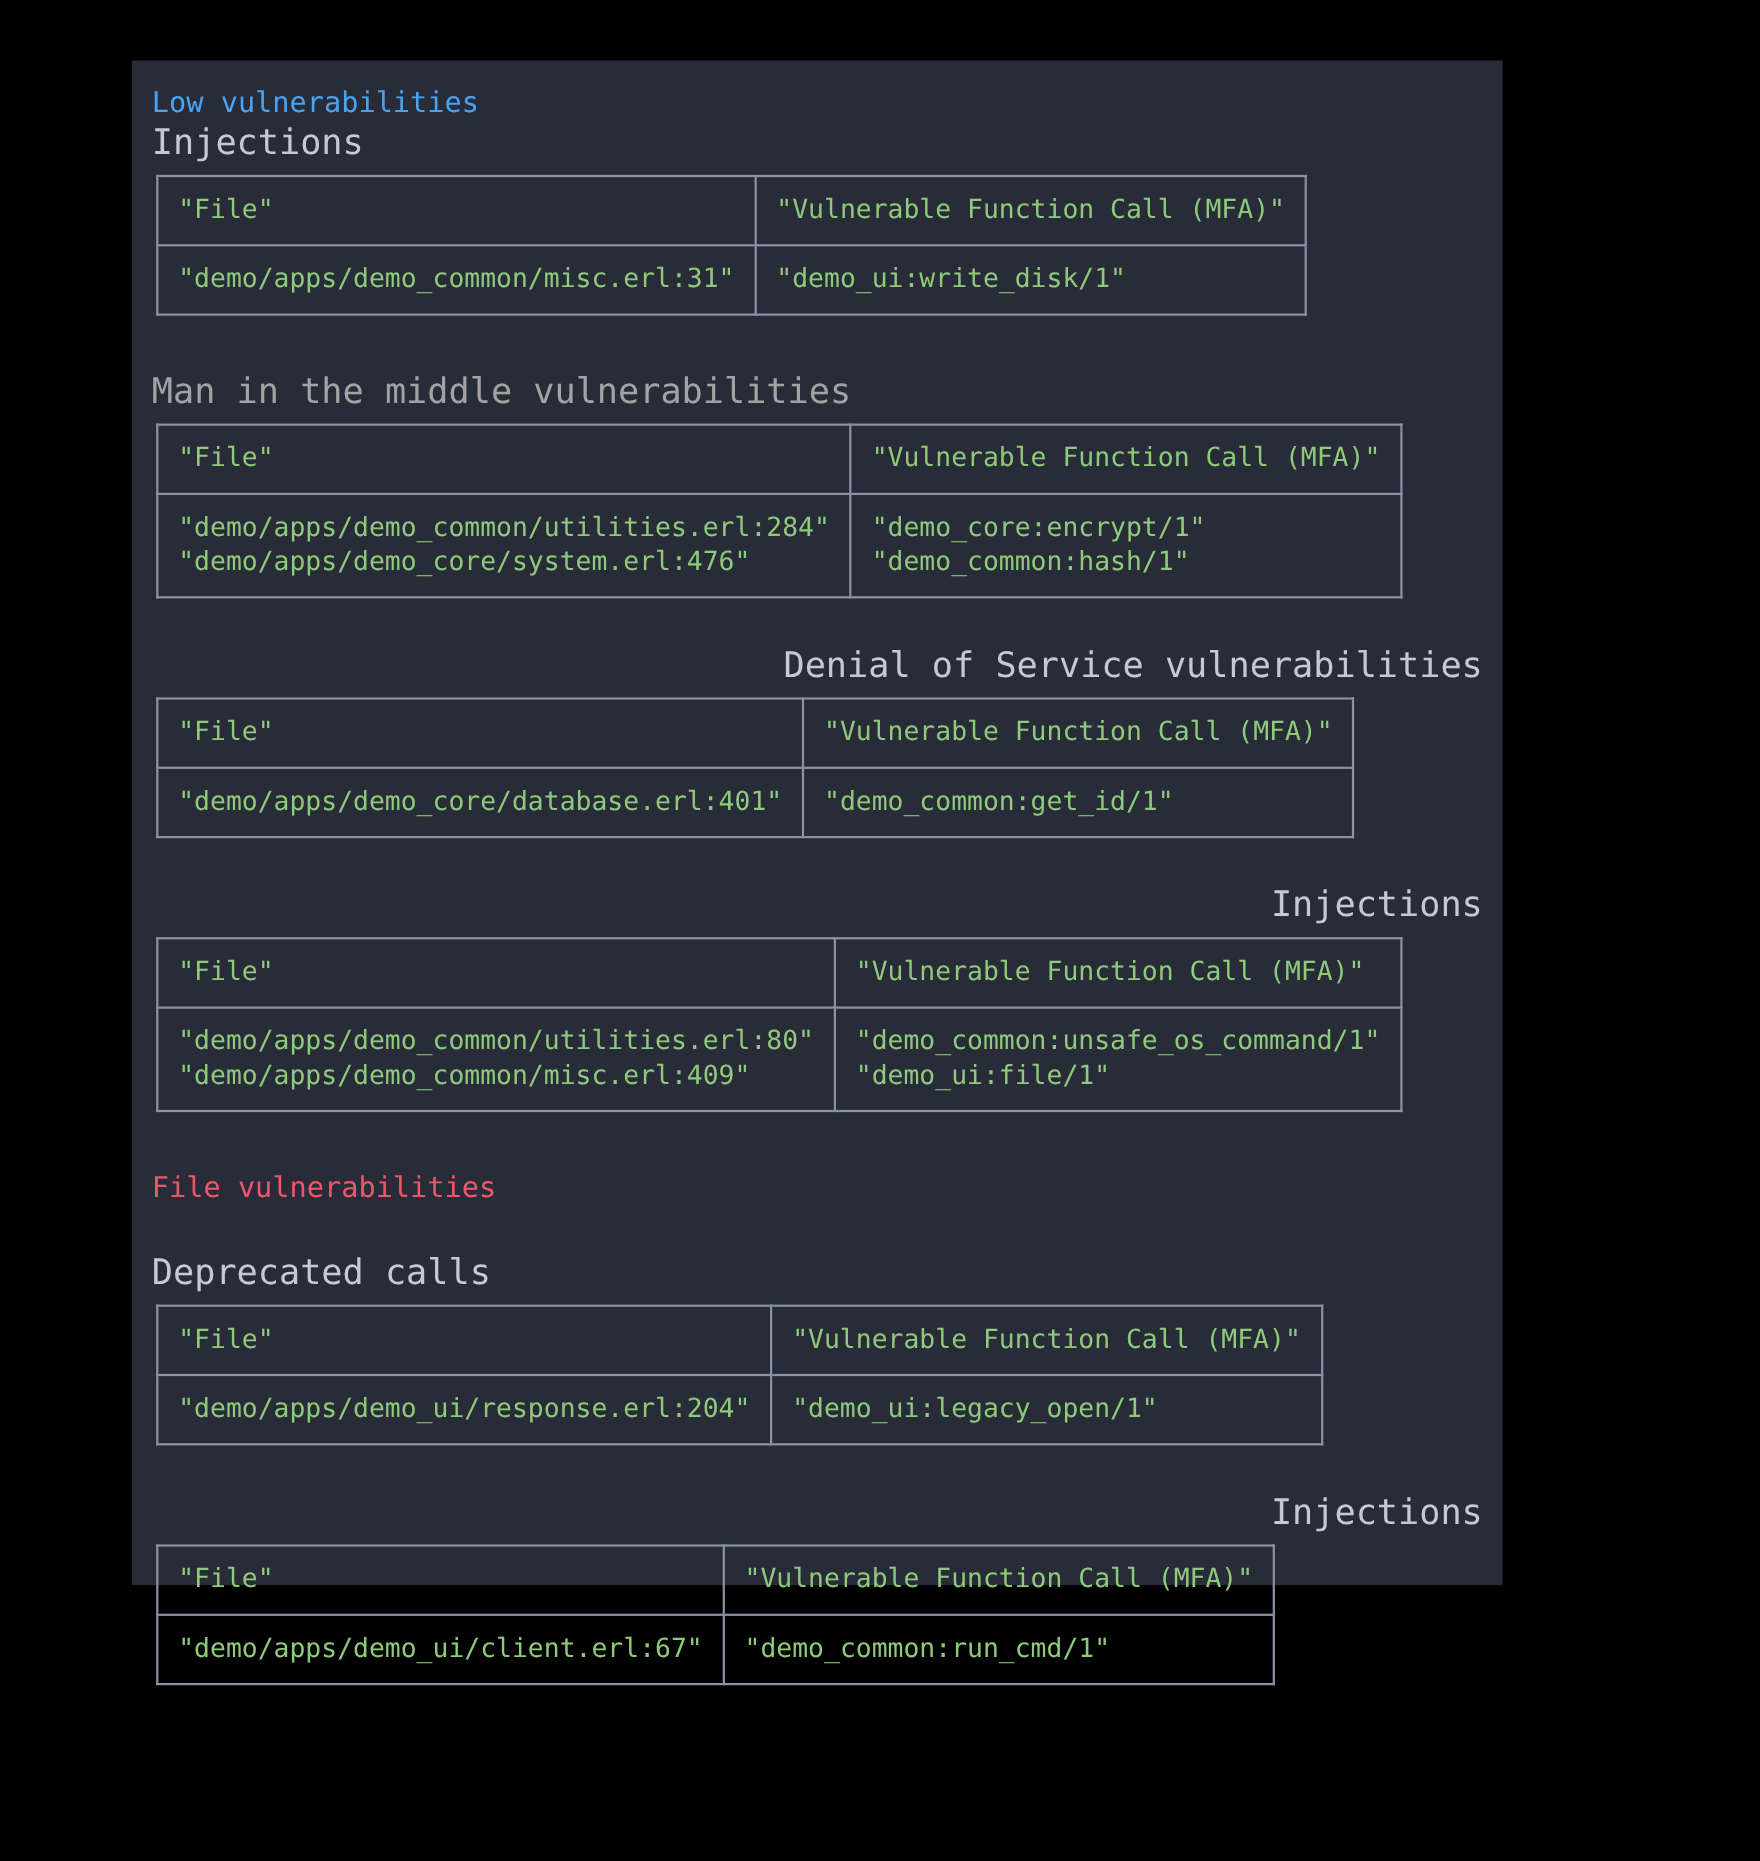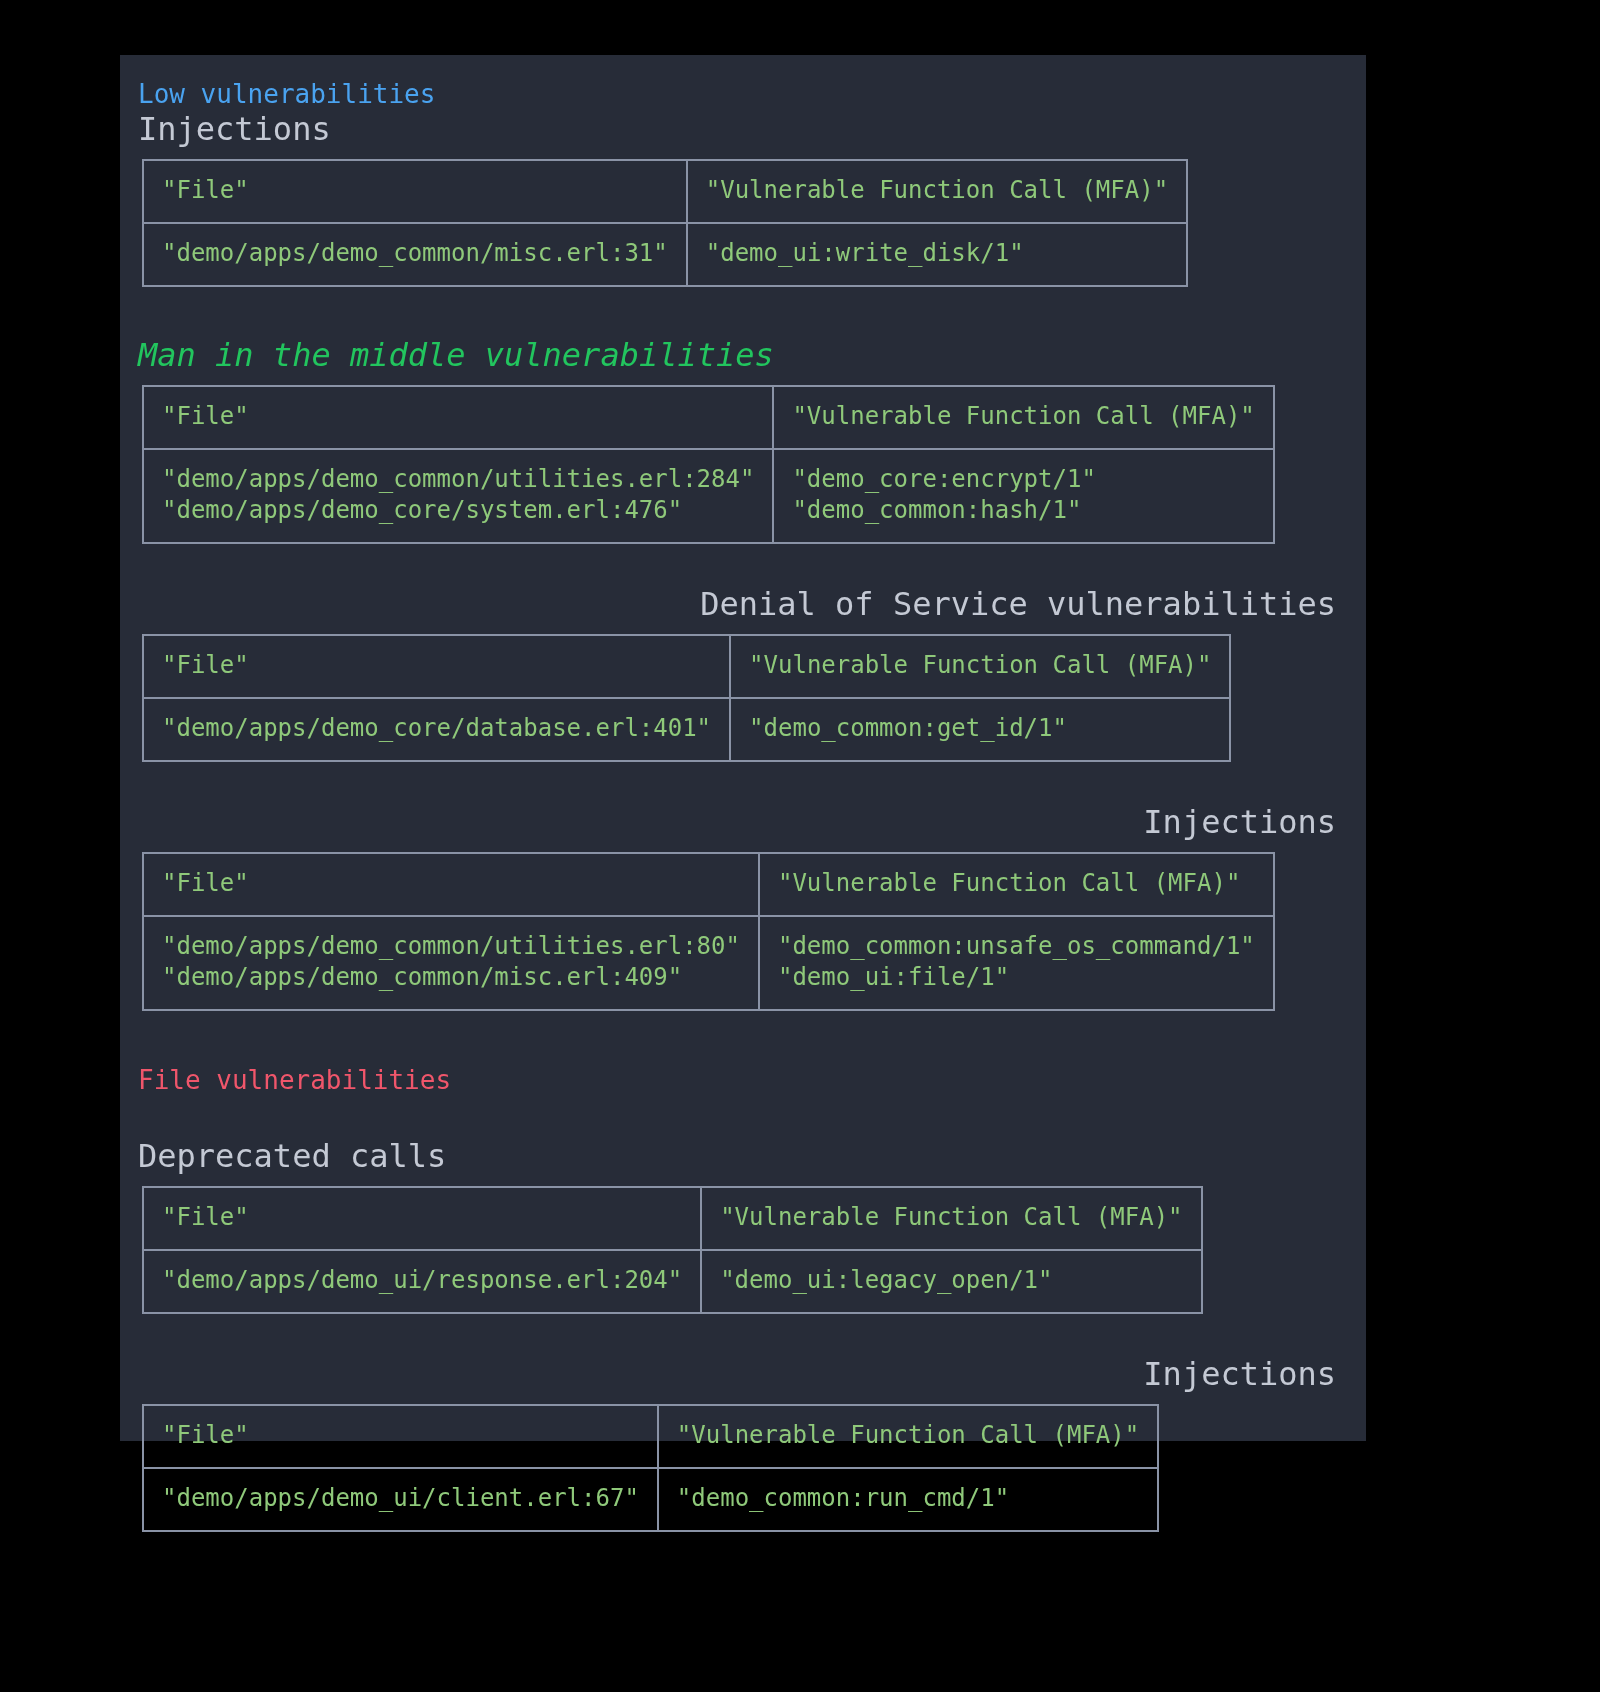--- a/index.html
+++ b/index.html
@@ -15,21 +15,21 @@
     overflow: hidden;
   }
   #report-panel {
     position: absolute;
     left: 120px;
     top: 55px;
     width: 1246px;
     height: 1386px;
     background: #272c38;
     box-sizing: border-box;
-    padding: 22px 12px 0 0;
+    padding: 22px 0 0 0;
   }
   .inner {
     padding: 0 18px 0 18px;
   }
   .sev-heading {
     font-size: 26px;
     line-height: 34px;
     letter-spacing: 0px;
     margin: 0 0 2px 0;
     white-space: pre;
@@ -75,21 +75,21 @@
             <td style="color: rgb(143, 201, 122); border-color: rgb(138, 147, 166);">"File"</td>
             <td style="color: rgb(143, 201, 122); border-color: rgb(138, 147, 166);">"Vulnerable Function Call (MFA)"</td>
           </tr>
           <tr>
             <td style="color: rgb(143, 201, 122); border-color: rgb(138, 147, 166);"><span class="line">"demo/apps/demo_common/misc.erl:31"</span></td>
             <td style="color: rgb(143, 201, 122); border-color: rgb(138, 147, 166);"><span class="line">"demo_ui:write_disk/1"</span></td>
           </tr>
         </tbody>
       </table>
       <div class="block-gap-lg"></div>
-      <div class="cat-heading" style="color: #22c55e; font-style: italic;">Man in the middle vulnerabilities</div>
+      <div class="cat-heading" style="color: #a3a3a3;">Man in the middle vulnerabilities</div>
       <table class="vtable">
         <tbody>
           <tr>
             <td style="color: rgb(143, 201, 122); border-color: rgb(138, 147, 166);">"File"</td>
             <td style="color: rgb(143, 201, 122); border-color: rgb(138, 147, 166);">"Vulnerable Function Call (MFA)"</td>
           </tr>
           <tr>
             <td style="color: rgb(143, 201, 122); border-color: rgb(138, 147, 166);"><span class="line">"demo/apps/demo_common/utilities.erl:284"</span><span class="line">"demo/apps/demo_core/system.erl:476"</span></td>
             <td style="color: rgb(143, 201, 122); border-color: rgb(138, 147, 166);"><span class="line">"demo_core:encrypt/1"</span><span class="line">"demo_common:hash/1"</span></td>
           </tr>

